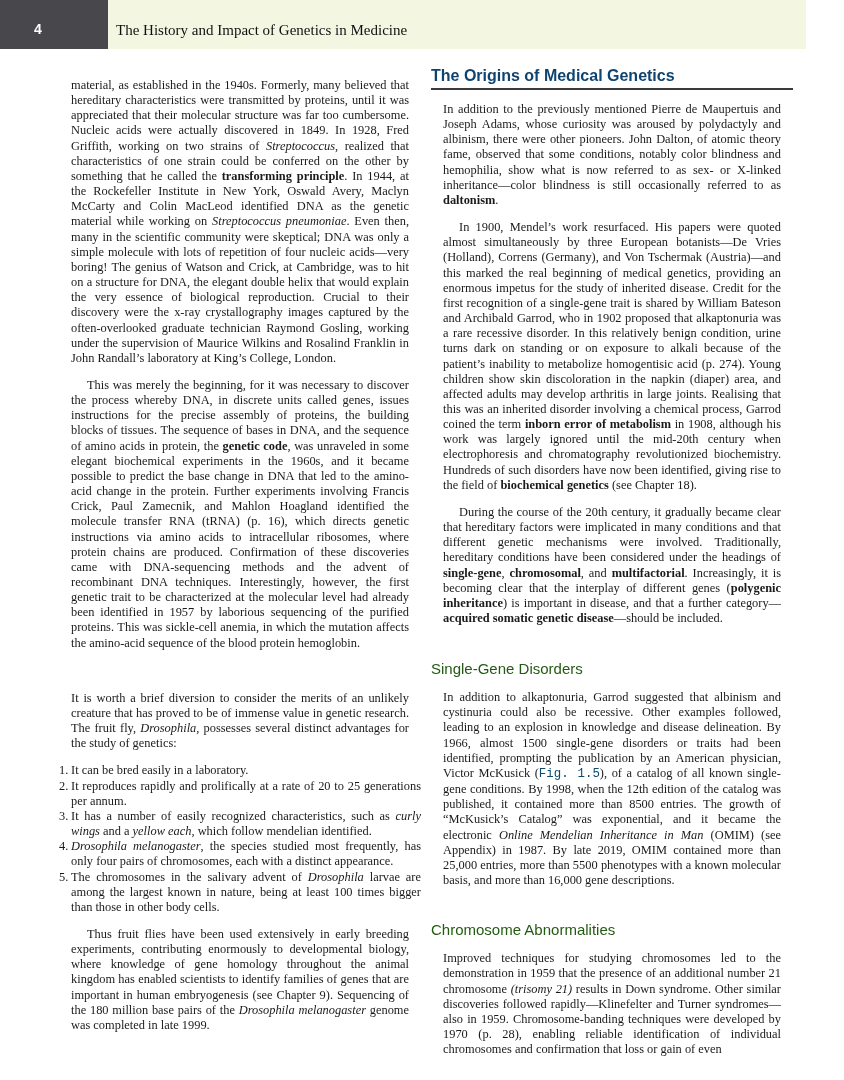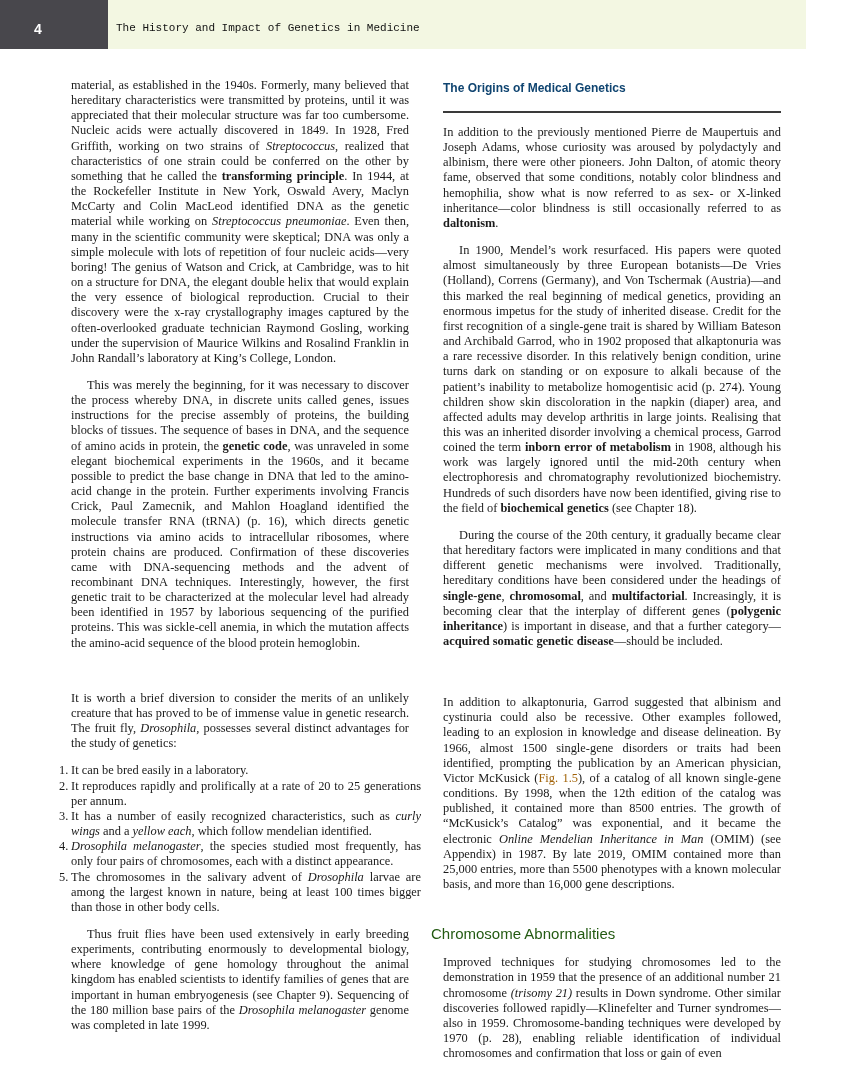--- a/index.html
+++ b/index.html
@@ -1,36 +1,36 @@
 <!DOCTYPE html>
 <html><head>
 <meta charset="utf-8">
 <style>
   html, body { margin: 0; padding: 0; background: #ffffff; }
   body { width: 844px; height: 1080px; position: relative; overflow: hidden; font-family: "Liberation Serif", "DejaVu Serif", serif; color: #1a1a1a; }
   .header-bar { position: absolute; left: 0; top: 0; width: 806px; height: 49px; background: #f3f7e2; }
   .page-num-box { position: absolute; left: 0; top: 0; width: 108px; height: 49px; background: #48474c; }
   .page-num { position: absolute; left: 34px; top: 21px; color: #fff; font-family: "Liberation Sans", sans-serif; font-weight: bold; font-size: 14px; }
-  .running-title { position: absolute; left: 116px; top: 22px; font-family: Liberation Mono, monospace; font-size: 11px; color: #111; }
+  .running-title { position: absolute; left: 116px; top: 22px; font-family: Liberation Serif, serif; font-size: 15px; color: #111; }
 
   .col { position: absolute; top: 66px; width: 362px; font-size: 12.4px; line-height: 15.15px; text-align: justify; hyphens: manual; }
   .col-left { left: 59px; }
   .col-right { left: 431px; }
   p { margin: 12px; }
   p.indent { text-indent: 16px; }
   b { font-weight: bold; }
   i { font-style: italic; }
 
-  h2.major { font-family: "Liberation Sans", sans-serif; font-weight: bold; color: #0f4470; font-size: 12px; margin: 12px; padding-bottom: 13px; border-bottom: 2px solid #3a3a3a; margin-bottom: 7px; line-height: 20px; }
+  h2.major { font-family: "Liberation Sans", sans-serif; font-weight: bold; color: #0f4470; font-size: 16px; margin: 0; padding-bottom: 2px; border-bottom: 2px solid #3a3a3a; margin-bottom: 7px; line-height: 20px; }
   h3.minor { font-family: "Liberation Sans", sans-serif; color: #235a12; font-size: 15px; font-weight: normal; margin: 0 0 8px 0; line-height: 18px; }
 
   ol.numbered { margin: 0; padding: 0; list-style: none; }
   ol.numbered li { position: relative; padding-left: 12px; }
   ol.numbered li .num { position: absolute; left: 0; top: 0; }
-  .link { color: #a16207; }
+  .link { color: #0c4a6e; font-family: Liberation Mono, monospace; }
   .gap-fruit { height: 16px; }
   .gap-single { height: 22px; }
   .gap-chrom { height: 21px; }
 </style>
 </head>
 <body>
 
 <div class="header-bar"></div>
 <div class="page-num-box">
   <span class="page-num">4</span>
@@ -53,18 +53,19 @@
   <p class="indent"><span>Thus fruit flies have been used extensively in early breeding experiments, contributing enormously to developmental biology, where knowledge of gene homology throughout the animal kingdom has enabled scientists to identify families of genes that are important in human embryogenesis (see Chapter 9). Sequencing of the 180 million base pairs of the </span><i>Drosophila melanogaster</i><span> genome was completed in late 1999.</span></p>
 </div>
 
 <div class="col col-right">
   <h2 class="major">The Origins of Medical Genetics</h2>
   <p><span>In addition to the previously mentioned Pierre de Maupertuis and Joseph Adams, whose curiosity was aroused by polydactyly and albinism, there were other pioneers. John Dalton, of atomic theory fame, observed that some conditions, notably color blindness and hemophilia, show what is now referred to as sex- or X-linked inheritance—color blindness is still occasionally referred to as </span><b>daltonism</b><span>.</span></p>
   <p class="indent"><span>In 1900, Mendel’s work resurfaced. His papers were quoted almost simultaneously by three European botanists—De Vries (Holland), Correns (Germany), and Von Tschermak (Austria)—and this marked the real beginning of medical genetics, providing an enormous impetus for the study of inherited disease. Credit for the first recognition of a single-gene trait is shared by William Bateson and Archibald Garrod, who in 1902 proposed that alkaptonuria was a rare recessive disorder. In this relatively benign condition, urine turns dark on standing or on exposure to alkali because of the patient’s inability to metabolize homogentisic acid (p. 274). Young children show skin discoloration in the napkin (diaper) area, and affected adults may develop arthritis in large joints. Realising that this was an inherited disorder involving a chemical process, Garrod coined the term </span><b>inborn error of metabolism</b><span> in 1908, although his work was largely ignored until the mid-20th century when electrophoresis and chromatography revolutionized biochemistry. Hundreds of such disorders have now been identified, giving rise to the field of </span><b>biochemical genetics</b><span> (see Chapter 18).</span></p>
   <p class="indent"><span>During the course of the 20th century, it gradually became clear that hereditary factors were implicated in many conditions and that different genetic mechanisms were involved. Traditionally, hereditary conditions have been considered under the headings of </span><b>single-gene</b><span>, </span><b>chromosomal</b><span>, and </span><b>multifactorial</b><span>. Increasingly, it is becoming clear that the interplay of different genes (</span><b>polygenic inheritance</b><span>) is important in disease, and that a further category—</span><b>acquired somatic genetic disease</b><span>—should be included.</span></p>
 
   <div class="gap-single"></div>
+  <h3 class="minor">Single-Gene Disorders</h3>
   <p><span>In addition to alkaptonuria, Garrod suggested that albinism and cystinuria could also be recessive. Other examples followed, leading to an explosion in knowledge and disease delineation. By 1966, almost 1500 single-gene disorders or traits had been identified, prompting the publication by an American physician, Victor McKusick (</span><span class="link">Fig. 1.5</span><span>), of a catalog of all known single-gene conditions. By 1998, when the 12th edition of the catalog was published, it contained more than 8500 entries. The growth of “McKusick’s Catalog” was exponential, and it became the electronic </span><i>Online Mendelian Inheritance in Man</i><span> (OMIM) (see Appendix) in 1987. By late 2019, OMIM contained more than 25,000 entries, more than 5500 phenotypes with a known molecular basis, and more than 16,000 gene descriptions.</span></p>
 
   <div class="gap-chrom"></div>
   <h3 class="minor">Chromosome Abnormalities</h3>
   <p><span>Improved techniques for studying chromosomes led to the demonstration in 1959 that the presence of an additional number 21 chromosome </span><i>(trisomy 21)</i><span> results in Down syndrome. Other similar discoveries followed rapidly—Klinefelter and Turner syndromes—also in 1959. Chromosome-banding techniques were developed by 1970 (p. 28), enabling reliable identification of individual chromosomes and confirmation that loss or gain of even</span></p>
 </div>
 
 </body></html>

